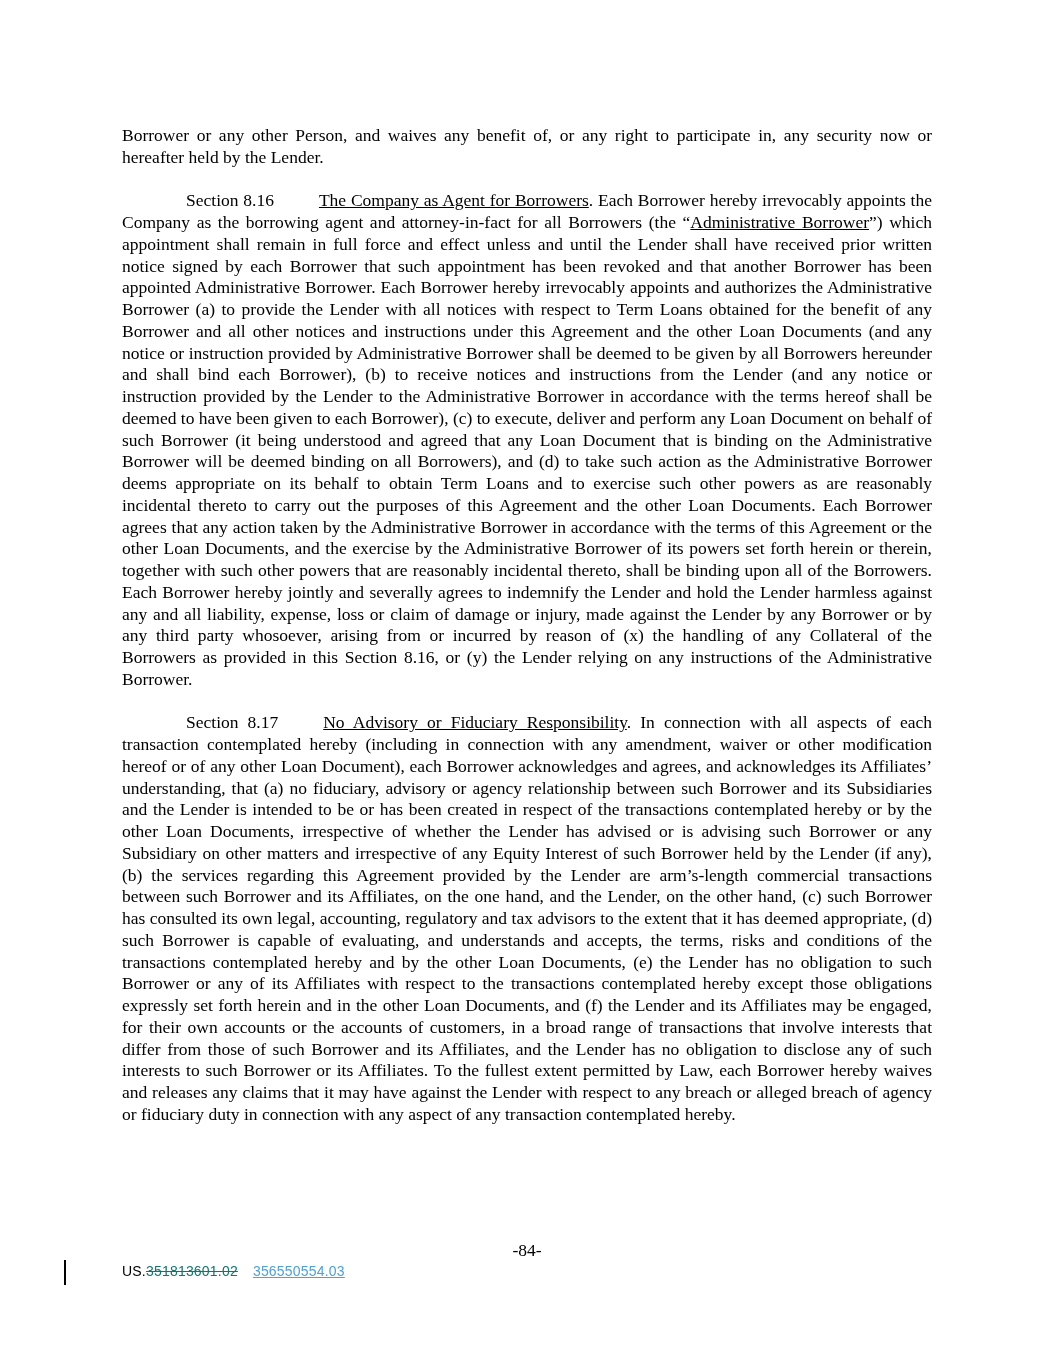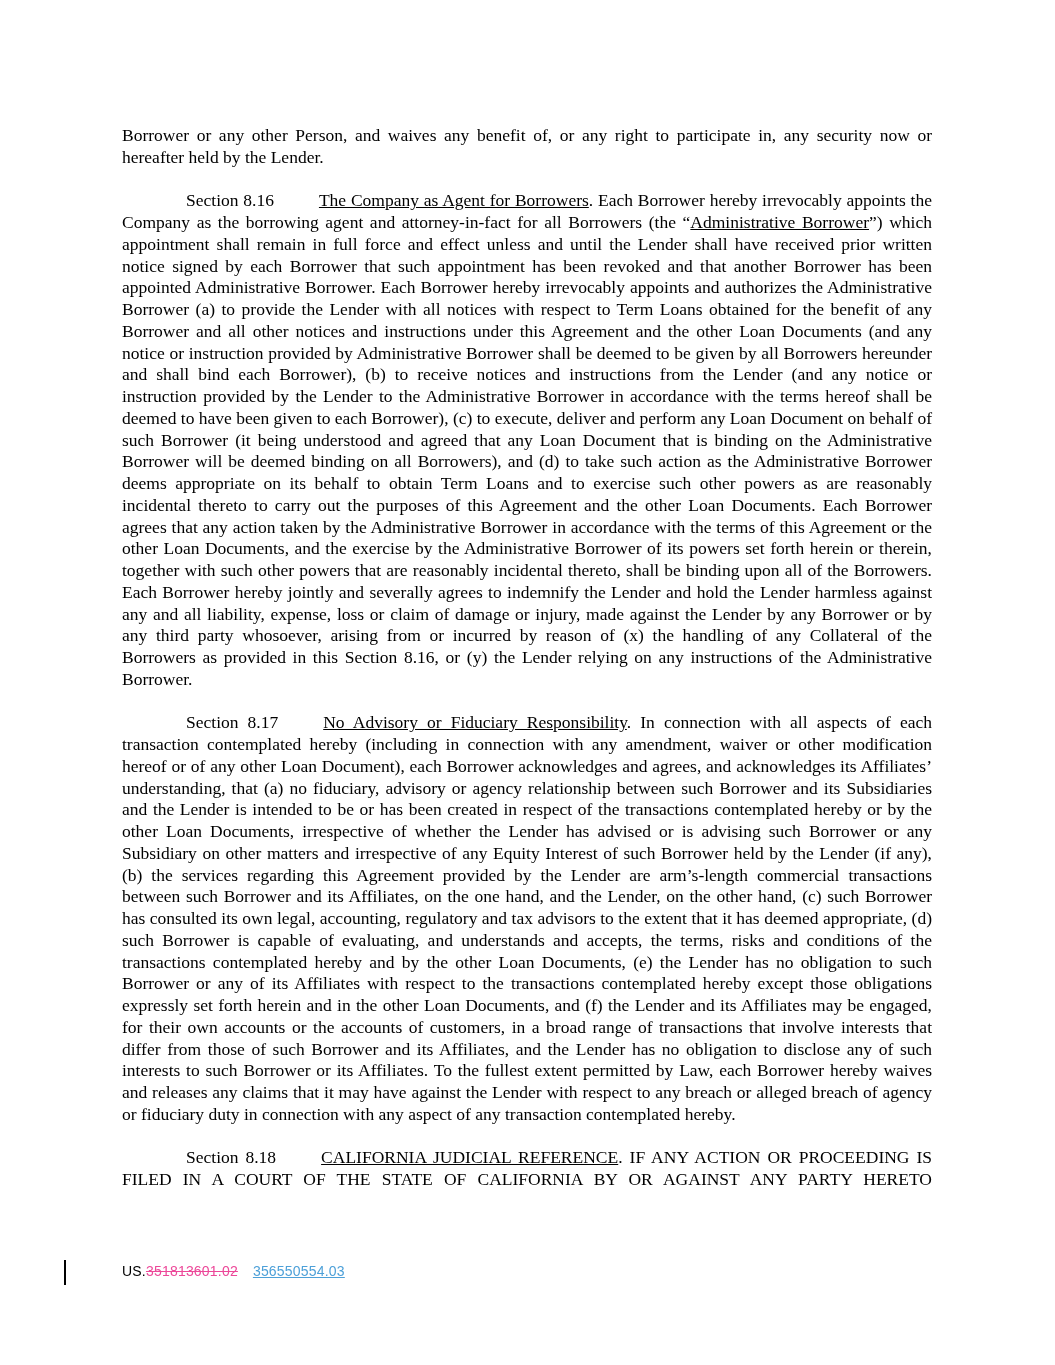--- a/index.html
+++ b/index.html
@@ -66,21 +66,21 @@
 </style>
 </head>
 <body>
 
 <div class="page">
 
   <div class="doc-body">
       <p class="para"><span>Borrower or any other Person, and waives any benefit of, or any right to participate in, any security now or hereafter held by the Lender.</span></p>
       <p class="para indent"><span>Section 8.16</span><span class="tab"></span><span class="u">The Company as Agent for Borrowers</span><span>. Each Borrower hereby irrevocably appoints the Company as the borrowing agent and attorney-in-fact for all Borrowers (the “</span><span class="u">Administrative Borrower</span><span>”) which appointment shall remain in full force and effect unless and until the Lender shall have received prior written notice signed by each Borrower that such appointment has been revoked and that another Borrower has been appointed Administrative Borrower. Each Borrower hereby irrevocably appoints and authorizes the Administrative Borrower (a) to provide the Lender with all notices with respect to Term Loans obtained for the benefit of any Borrower and all other notices and instructions under this Agreement and the other Loan Documents (and any notice or instruction provided by Administrative Borrower shall be deemed to be given by all Borrowers hereunder and shall bind each Borrower), (b) to receive notices and instructions from the Lender (and any notice or instruction provided by the Lender to the Administrative Borrower in accordance with the terms hereof shall be deemed to have been given to each Borrower), (c) to execute, deliver and perform any Loan Document on behalf of such Borrower (it being understood and agreed that any Loan Document that is binding on the Administrative Borrower will be deemed binding on all Borrowers), and (d) to take such action as the Administrative Borrower deems appropriate on its behalf to obtain Term Loans and to exercise such other powers as are reasonably incidental thereto to carry out the purposes of this Agreement and the other Loan Documents. Each Borrower agrees that any action taken by the Administrative Borrower in accordance with the terms of this Agreement or the other Loan Documents, and the exercise by the Administrative Borrower of its powers set forth herein or therein, together with such other powers that are reasonably incidental thereto, shall be binding upon all of the Borrowers. Each Borrower hereby jointly and severally agrees to indemnify the Lender and hold the Lender harmless against any and all liability, expense, loss or claim of damage or injury, made against the Lender by any Borrower or by any third party whosoever, arising from or incurred by reason of (x) the handling of any Collateral of the Borrowers as provided in this Section 8.16, or (y) the Lender relying on any instructions of the Administrative Borrower.</span></p>
       <p class="para indent"><span>Section 8.17</span><span class="tab"></span><span class="u">No Advisory or Fiduciary Responsibility</span><span>. In connection with all aspects of each transaction contemplated hereby (including in connection with any amendment, waiver or other modification hereof or of any other Loan Document), each Borrower acknowledges and agrees, and acknowledges its Affiliates’ understanding, that (a) no fiduciary, advisory or agency relationship between such Borrower and its Subsidiaries and the Lender is intended to be or has been created in respect of the transactions contemplated hereby or by the other Loan Documents, irrespective of whether the Lender has advised or is advising such Borrower or any Subsidiary on other matters and irrespective of any Equity Interest of such Borrower held by the Lender (if any), (b) the services regarding this Agreement provided by the Lender are arm’s-length commercial transactions between such Borrower and its Affiliates, on the one hand, and the Lender, on the other hand, (c) such Borrower has consulted its own legal, accounting, regulatory and tax advisors to the extent that it has deemed appropriate, (d) such Borrower is capable of evaluating, and understands and accepts, the terms, risks and conditions of the transactions contemplated hereby and by the other Loan Documents, (e) the Lender has no obligation to such Borrower or any of its Affiliates with respect to the transactions contemplated hereby except those obligations expressly set forth herein and in the other Loan Documents, and (f) the Lender and its Affiliates may be engaged, for their own accounts or the accounts of customers, in a broad range of transactions that involve interests that differ from those of such Borrower and its Affiliates, and the Lender has no obligation to disclose any of such interests to such Borrower or its Affiliates. To the fullest extent permitted by Law, each Borrower hereby waives and releases any claims that it may have against the Lender with respect to any breach or alleged breach of agency or fiduciary duty in connection with any aspect of any transaction contemplated hereby.</span></p>
-      <p class="para indent justify-last"><span>Section 8.18</span><span class="tab"></span><span class="u">CALIFORNIA JUDICIAL REFERENCE</span><span>. IF ANY ACTION OR PROCEEDING IS FILED IN A COURT OF THE STATE OF CALIFORNIA BY OR AGAINST ANY PARTY HERETO</span></p>
     </div>
 
+  <div class="page-number">-84-</div>
 
   <div class="change-bar" style="background: rgb(0, 0, 0);"></div>
 
-  <div class="footer-line"><span>US.</span><span class="strike" style="color: #ec4899;">351813601.02</span><span class="uline" style="color: rgb(77, 160, 216);">356550554.03</span></div>
+  <div class="footer-line"><span>US.</span><span class="strike" style="color: #0f766e;">351813601.02</span><span class="uline" style="color: rgb(77, 160, 216);">356550554.03</span></div>
 
 </div>
 
 </body></html>

